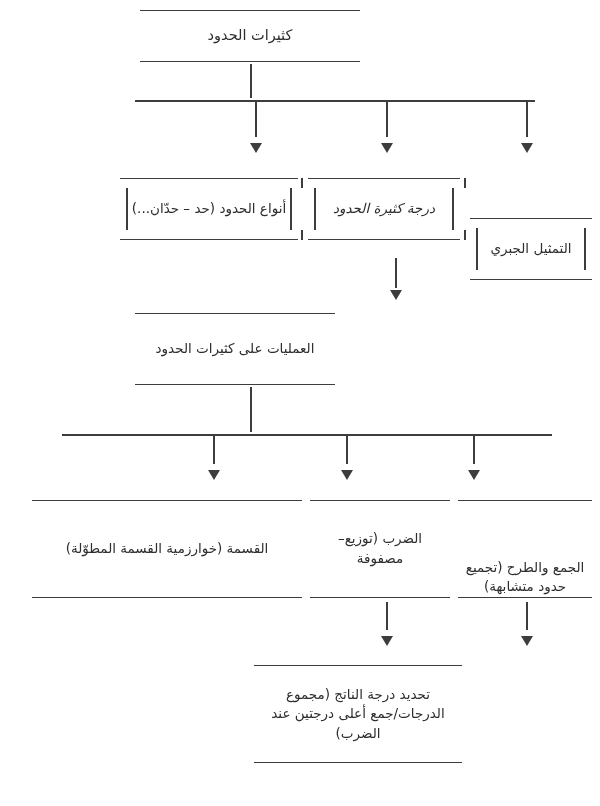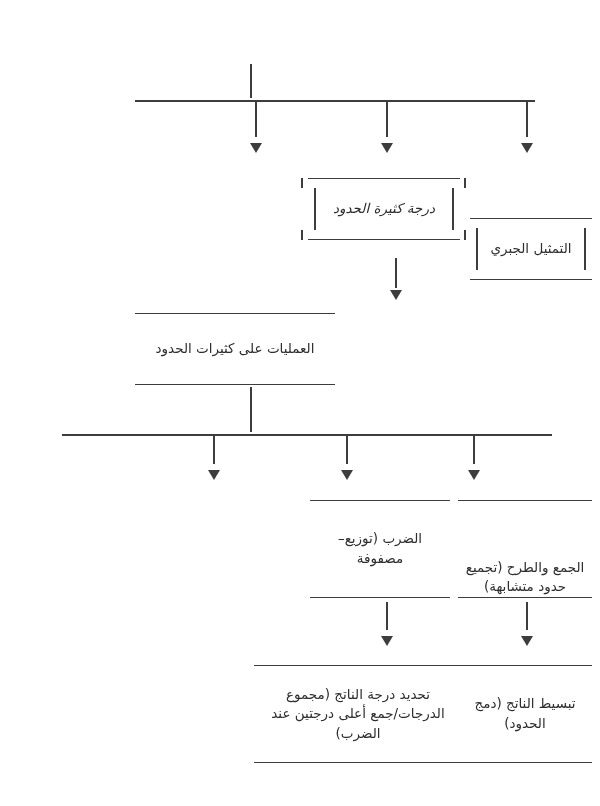--- a/index.html
+++ b/index.html
@@ -83,20 +83,23 @@
     border-left: 6.5px solid transparent;
     border-right: 6.5px solid transparent;
     border-top: 10px solid #3d3d3d;
   }
 </style>
 </head>
 <body>
 
 <div id="chart">
 
+  <div class="node" style="right:240px; top:10px; width:220px; height:52px;">
+    <span class="label" style="font-size:14.5px;">كثيرات الحدود</span>
+  </div>
 
   <div class="stem" style="right:348px; top:64px; height:34px;"></div>
 
   <div class="bar" style="right:65px; top:100px; width:400px;"></div>
 
   <div class="stem" style="right:72px; top:101px; height:36px;"></div>
   <div class="arrow" style="right:67px; top:143px;"></div>
 
   <div class="stem" style="right:212px; top:101px; height:36px;"></div>
   <div class="arrow" style="right:207px; top:143px;"></div>
@@ -105,20 +108,23 @@
   <div class="arrow" style="right:338px; top:143px;"></div>
 
   <div class="node ticked" style="right:8px; top:178px; width:122px; height:62px;margin-top:40px;">
     <span class="label">التمثيل الجبري</span>
   </div>
 
   <div class="node ticked" style="right:140px; top:178px; width:152px; height:62px;font-style:italic;">
     <span class="label">درجة كثيرة الحدود</span>
   </div>
 
+  <div class="node ticked" style="right:302px; top:178px; width:178px; height:62px;">
+    <span class="label">أنواع الحدود (حد – حدّان...)</span>
+  </div>
 
   <div class="tickpair" style="right:297px; top:178px; height:10px;"></div>
   <div class="tickpair" style="right:297px; top:230px; height:10px;"></div>
   <div class="tickpair" style="right:134px; top:178px; height:10px;"></div>
   <div class="tickpair" style="right:134px; top:230px; height:10px;"></div>
 
   <div class="stem" style="right:203px; top:258px; height:30px;"></div>
   <div class="arrow" style="right:198px; top:290px;"></div>
 
   <div class="node" style="right:265px; top:313px; width:200px; height:72px;align-items:center;">
@@ -139,28 +145,28 @@
   <div class="arrow" style="right:380px; top:470px;"></div>
 
   <div class="node" style="right:8px; top:500px; width:134px; height:98px;align-items:flex-end;">
     <span class="label">الجمع والطرح (تجميع حدود متشابهة)</span>
   </div>
 
   <div class="node" style="right:150px; top:500px; width:140px; height:98px;">
     <span class="label">الضرب (توزيع–مصفوفة</span>
   </div>
 
+  <div class="node" style="right:298px; top:500px; width:270px; height:98px;">
+    <span class="label">القسمة (خوارزمية القسمة المطوّلة)</span>
+  </div>
 
   <div class="stem" style="right:72px; top:602px; height:28px;"></div>
   <div class="arrow" style="right:67px; top:636px;"></div>
 
   <div class="stem" style="right:212px; top:602px; height:28px;"></div>
   <div class="arrow" style="right:207px; top:636px;"></div>
 
-  <div class="node" style="right:8px; top:665px; width:134px; height:98px;">
-    <span class="label">تبسيط الناتج (دمج الحدود)</span>
-  </div>
 
   <div class="node" style="right:138px; top:665px; width:208px; height:98px;">
     <span class="label">تحديد درجة الناتج (مجموع الدرجات/جمع أعلى درجتين عند الضرب)</span>
   </div>
 
 </div>
 
 </body></html>

